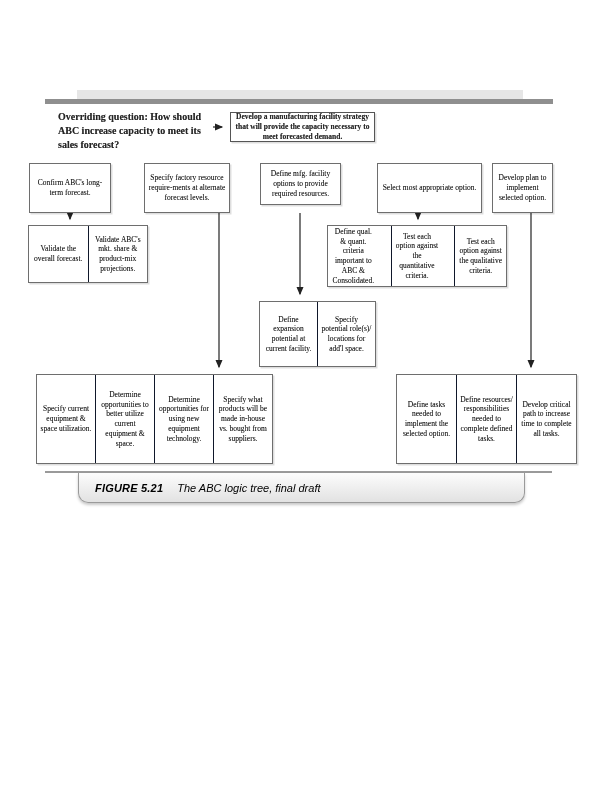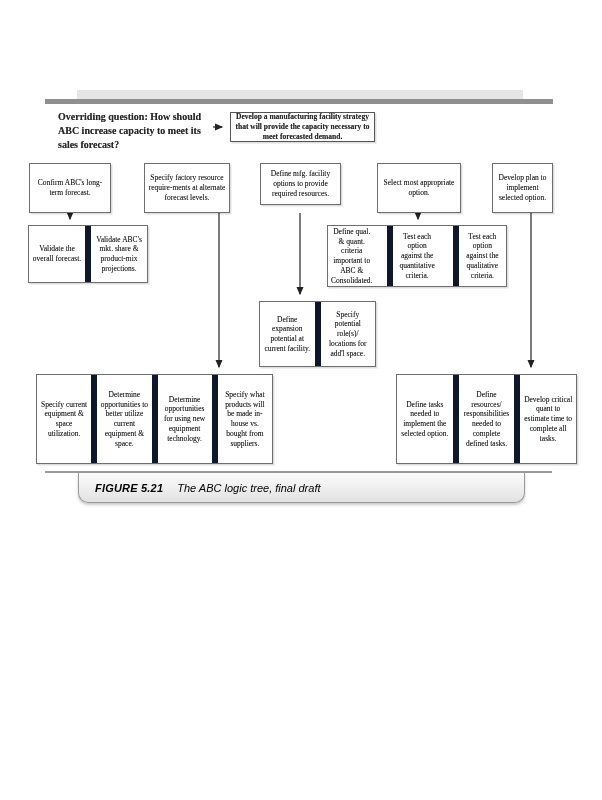--- a/index.html
+++ b/index.html
@@ -16,27 +16,27 @@
 
   .node{position:absolute;box-sizing:border-box;border:1px solid #6e6e6e;background:#fff;
         display:flex;align-items:center;justify-content:center;text-align:center;
         font-size:7.5px;line-height:1.3;padding:2px 3px;
         text-shadow:0 0 .5px rgba(0,0,0,.4);box-shadow:1.5px 1.5px 0 rgba(0,0,0,.13);}
   .goal{left:230px;top:112px;width:145px;height:30px;border-color:#555;font-weight:bold;color:#262626;}
 
   .n-confirm{left:29px;top:163px;width:82px;height:50px;}
   .n-factory{left:144px;top:163px;width:86px;height:50px;}
   .n-options{left:260px;top:163px;width:81px;height:42px;}
-  .n-select {left:377px;top:163px;width:84px;height:50px;}
+  .n-select {left:377px;top:163px;width:105px;height:50px;}
   .n-plan   {left:492px;top:163px;width:61px;height:50px;}
 
   .group{position:absolute;box-sizing:border-box;border:1px solid #6e6e6e;background:#fff;
          display:flex;box-shadow:1.5px 1.5px 0 rgba(0,0,0,.13);}
   .cell{flex:1 1 0;display:flex;align-items:center;justify-content:center;text-align:center;
-        font-size:7.5px;line-height:1.3;padding:2px 3px;border-left:6px solid #0f172a;
+        font-size:7.5px;line-height:1.3;padding:2px 3px;border-left:1px solid #0f172a;
         text-shadow:0 0 .5px rgba(0,0,0,.4);}
   .cell:first-child{border-left:none;}
 
   .g-forecast{left:28px;top:225px;width:120px;height:58px;}
   .g-criteria{left:327px;top:225px;width:180px;height:62px;gap:12px;}
   .g-expansion{left:259px;top:301px;width:117px;height:66px;}
   .g-equipment{left:36px;top:374px;width:237px;height:90px;}
   .g-implementation{left:396px;top:374px;width:181px;height:90px;}
 
   .connectors{position:absolute;left:0;top:0;width:602px;height:800px;pointer-events:none;}
@@ -103,21 +103,21 @@
   <div class="group g-equipment">
     <div class="cell">Specify current equipment &amp; space utilization.</div>
     <div class="cell">Determine opportunities to better utilize current equipment &amp; space.</div>
     <div class="cell">Determine opportunities for using new equipment technology.</div>
     <div class="cell">Specify what products will be made in-house vs. bought from suppliers.</div>
   </div>
 
   <div class="group g-implementation">
     <div class="cell">Define tasks needed to implement the selected option.</div>
     <div class="cell">Define resources/ responsibilities needed to complete defined tasks.</div>
-    <div class="cell">Develop critical quant to estimate time to complete all tasks.</div>
+    <div class="cell">Develop critical path to increase time to complete all tasks.</div>
   </div>
 
   <div class="caption-rule"></div>
   <div class="caption-bar">
     <span class="fig-label">FIGURE 5.21</span>
     <span class="fig-text">The ABC logic tree, final draft</span>
   </div>
 
 </div>
 

